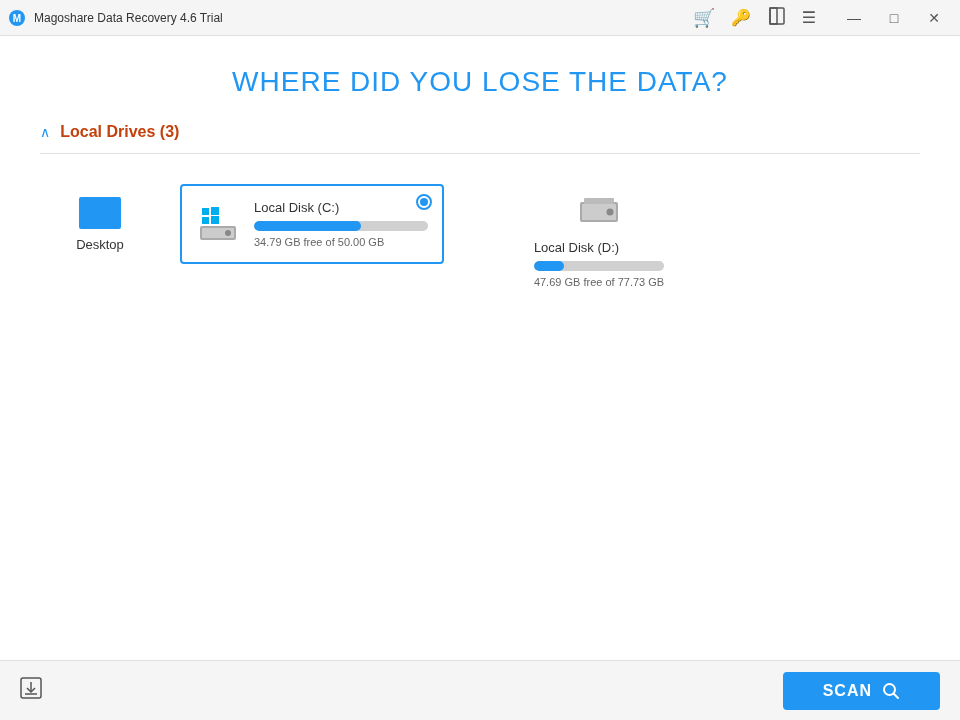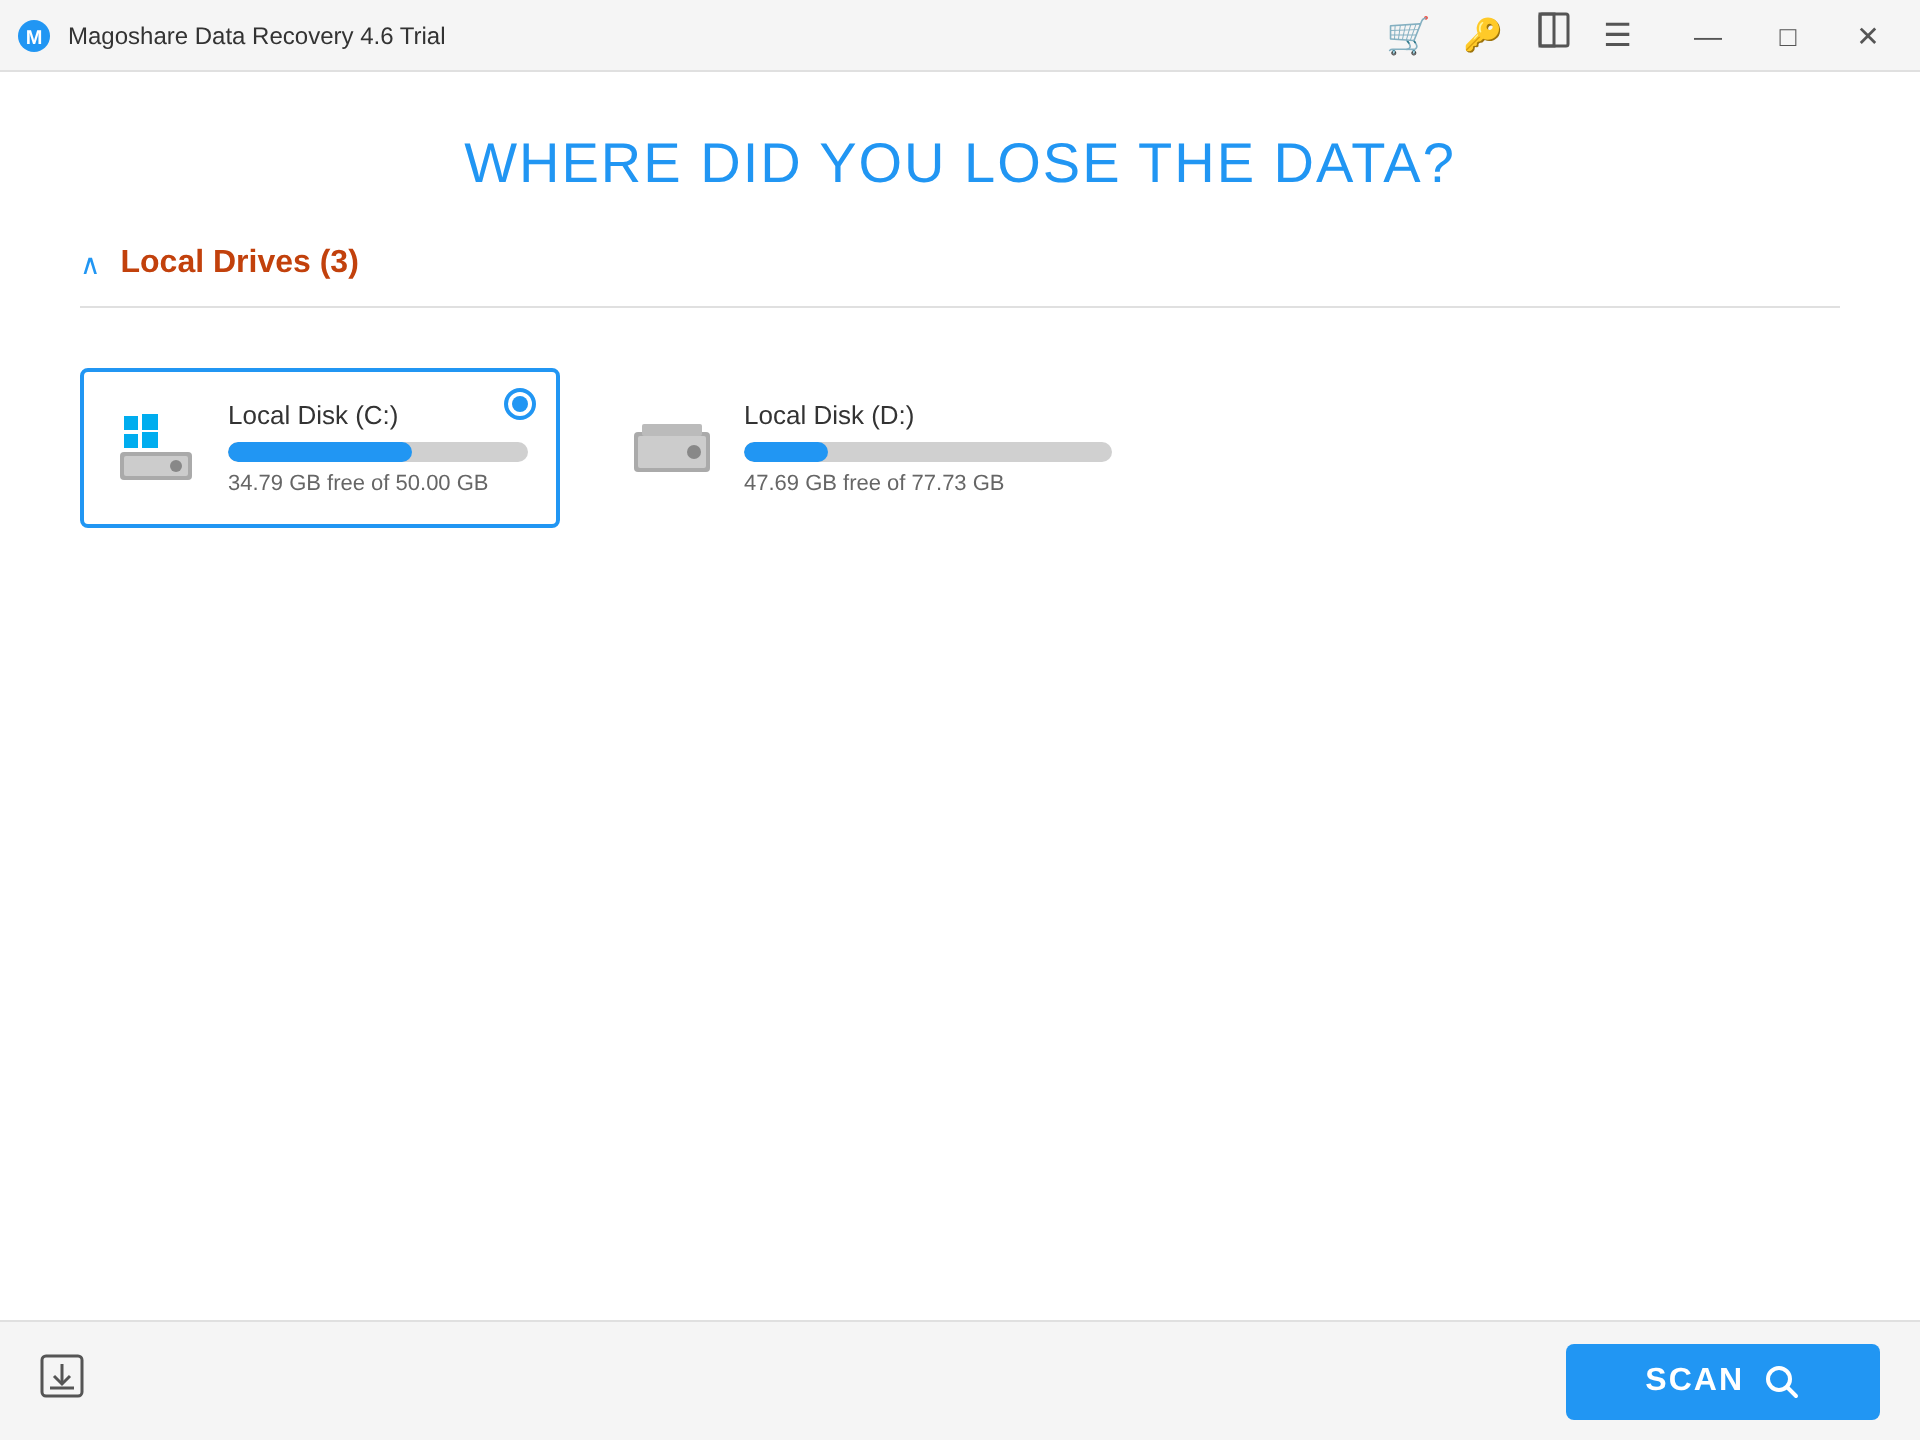--- a/index.html
+++ b/index.html
@@ -145,21 +145,21 @@
       margin-bottom: 8px;
     }
 
     .drive-item-label {
       font-size: 13px;
       color: #333;
     }
 
     
     .disk-card {
-      width: 240px;
+      width: 264px;
       height: 80px;
       border: 2px solid #2196F3;
       border-radius: 4px;
       display: flex;
       align-items: center;
       padding: 10px 14px;
       gap: 14px;
       position: relative;
       cursor: pointer;
       background: #fff;
@@ -174,20 +174,21 @@
       width: 270px;
       height: 80px;
       border: none;
       display: flex;
       align-items: center;
       padding: 10px 14px;
       gap: 14px;
       position: relative;
       cursor: pointer;
       background: #fff;
+      flex-direction: column;
     }
 
     .radio-indicator {
       position: absolute;
       top: 8px;
       right: 10px;
       width: 16px;
       height: 16px;
     }
 
@@ -319,20 +320,24 @@
     <h1>WHERE DID YOU LOSE THE DATA?</h1>
   </div>
 
   <div class="section-header">
     <span class="chevron-icon">∧</span>
     <span class="section-title">Local Drives (3)</span>
   </div>
 
   <div class="drives-area">
 
+    <div class="drive-item">
+      <div class="desktop-icon"></div>
+      <span class="drive-item-label">Desktop</span>
+    </div>
 
     <div class="disk-card selected">
       <div class="radio-indicator">
         <div class="radio-circle">
           <div class="radio-circle-inner"></div>
         </div>
       </div>
       <div class="disk-icon-wrapper">
 
         <svg width="40" height="40" viewBox="0 0 40 40">

